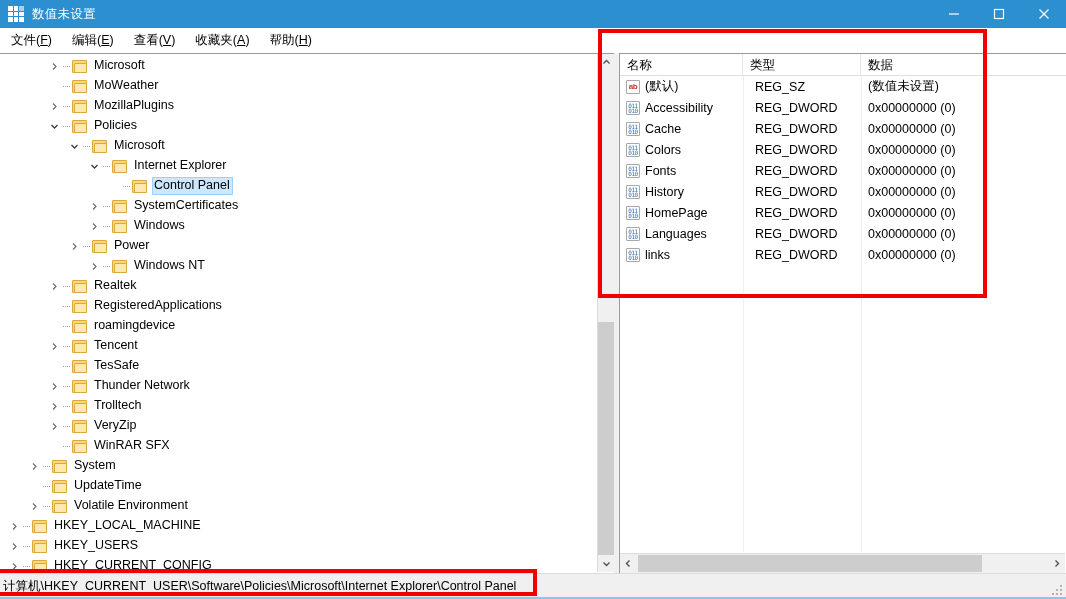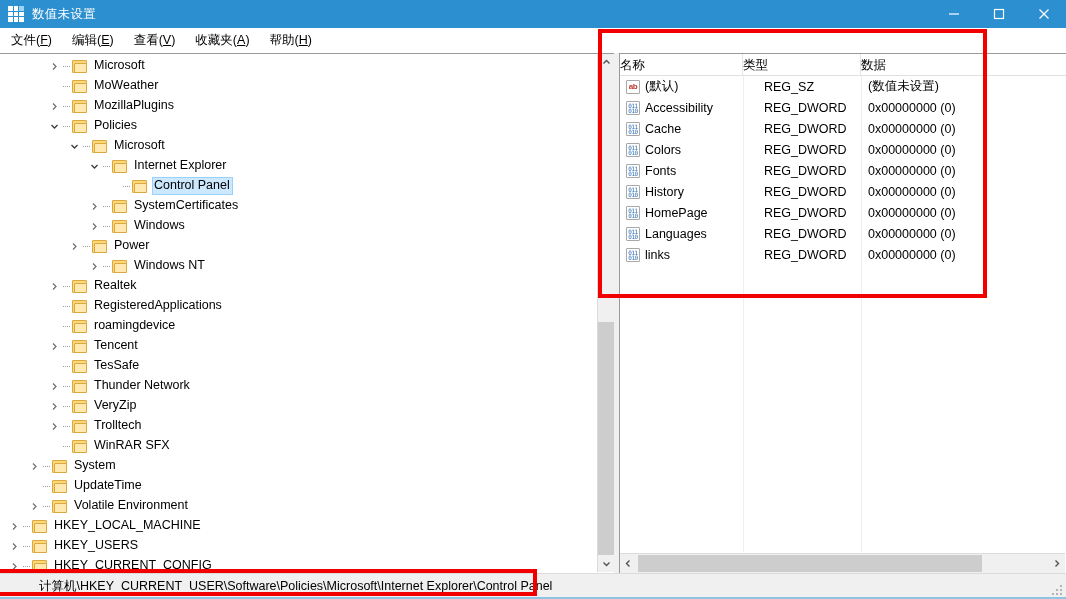--- a/index.html
+++ b/index.html
@@ -186,20 +186,21 @@
     width: 447px; height: 22px;
     background: #ffffff;
     border-bottom: 1px solid #e0e0e0;
     box-sizing: border-box;
     display: flex;
   }
   .hcell {
     font-size: 12.5px;
     color: #000000;
     display: flex; align-items: center;
+    padding-left: 7px;
     box-sizing: border-box;
     border-right: 1px solid #e5e5e5;
     height: 22px;
   }
   .hcell.c1 { width: 123px; }
   .hcell.c2 { width: 118px; }
   .hcell.c3 { width: 206px; border-right: none; }
 
   .list-body {
     position: absolute; left: 0; top: 22px;
@@ -215,21 +216,21 @@
   .list-row {
     position: relative;
     height: 21px;
     display: flex; align-items: center;
     font-size: 12.5px;
     color: #000000;
     white-space: nowrap;
   }
   .cell { box-sizing: border-box; display: flex; align-items: center; height: 21px; }
   .cell.c1 { width: 123px; padding-left: 6px; }
-  .cell.c2 { width: 118px; padding-left: 21px; }
+  .cell.c2 { width: 118px; padding-left: 12px; }
   .cell.c3 { width: 206px; padding-left: 7px; }
 
   .val-icon {
     width: 14px; height: 14px;
     flex: 0 0 auto; margin-right: 5px;
     position: relative;
     background: #ffffff;
     border: 1px solid #a8a8a8;
     box-sizing: border-box;
     border-radius: 1px;
@@ -283,21 +284,20 @@
     background: #f0f0f0;
     border-top: 1px solid #dcdcdc;
     box-sizing: border-box;
     display: flex; align-items: center;
   }
   .status-text {
     font-size: 12.5px;
     color: #000000;
     padding-left: 3px;
     white-space: nowrap;
-    margin-left: 36px;
   }
   .grip {
     position: absolute; right: 3px; bottom: 3px;
     width: 11px; height: 11px;
   }
   .grip i {
     position: absolute; width: 2px; height: 2px; background: #b4b4b4;
   }
 
   
@@ -643,37 +643,37 @@
                   <polyline points="3,1.5 6,4.5 3,7.5" fill="none" stroke="#6e6e6e" stroke-width="1.2"></polyline>
                 </svg>
               </div>
               <div class="dots">
                 <span class="d"></span>
               </div>
               <div class="folder">
                 <span class="back"></span>
                 <span class="front"></span>
               </div>
+              <span class="tree-label">Trolltech</span>
+            </div>
+            <div class="tree-row">
+              <div style="width: 46px; flex: 0 0 auto; height: 20px;"></div>
+              <div class="expander">
+                <svg width="9" height="9" viewBox="0 0 9 9">
+                  <polyline points="3,1.5 6,4.5 3,7.5" fill="none" stroke="#6e6e6e" stroke-width="1.2"></polyline>
+                </svg>
+              </div>
+              <div class="dots">
+                <span class="d"></span>
+              </div>
+              <div class="folder">
+                <span class="back"></span>
+                <span class="front"></span>
+              </div>
               <span class="tree-label">VeryZip</span>
-            </div>
-            <div class="tree-row">
-              <div style="width: 46px; flex: 0 0 auto; height: 20px;"></div>
-              <div class="expander">
-                <svg width="9" height="9" viewBox="0 0 9 9">
-                  <polyline points="3,1.5 6,4.5 3,7.5" fill="none" stroke="#6e6e6e" stroke-width="1.2"></polyline>
-                </svg>
-              </div>
-              <div class="dots">
-                <span class="d"></span>
-              </div>
-              <div class="folder">
-                <span class="back"></span>
-                <span class="front"></span>
-              </div>
-              <span class="tree-label">Trolltech</span>
             </div>
             <div class="tree-row">
               <div style="width: 46px; flex: 0 0 auto; height: 20px;"></div>
               <div class="expander"></div>
               <div class="dots">
                 <span class="d"></span>
               </div>
               <div class="folder">
                 <span class="back"></span>
                 <span class="front"></span>

